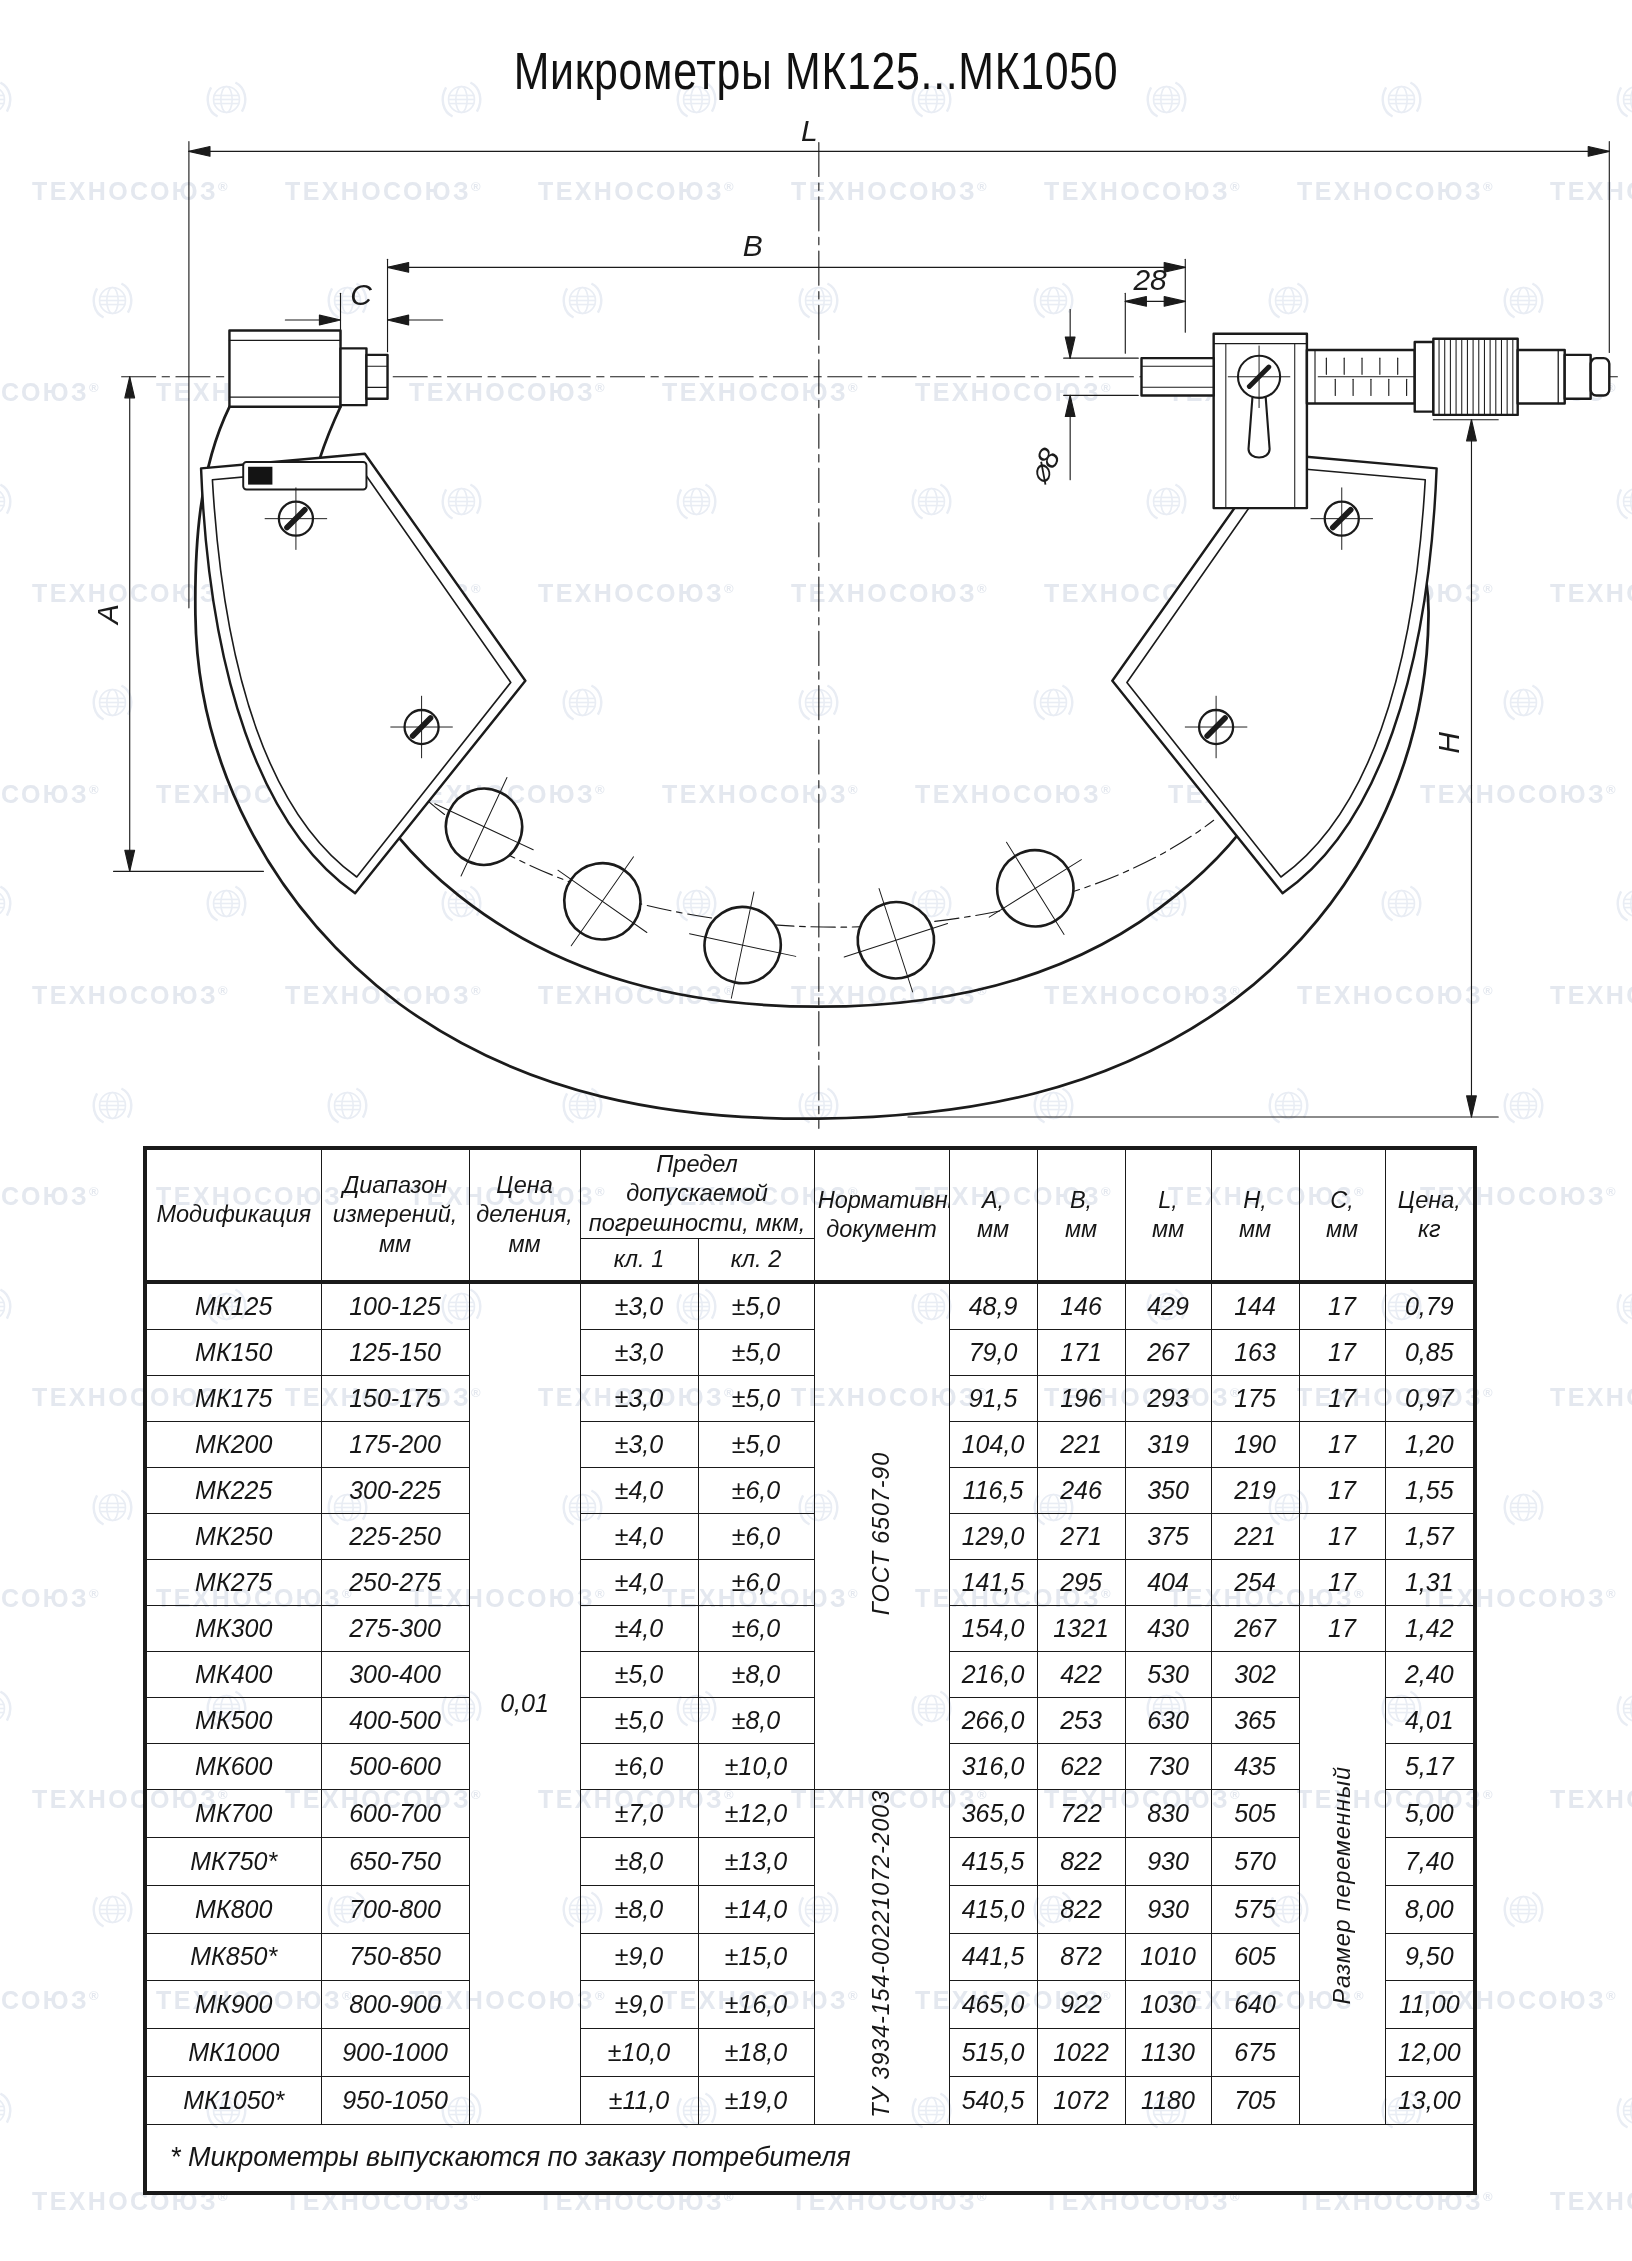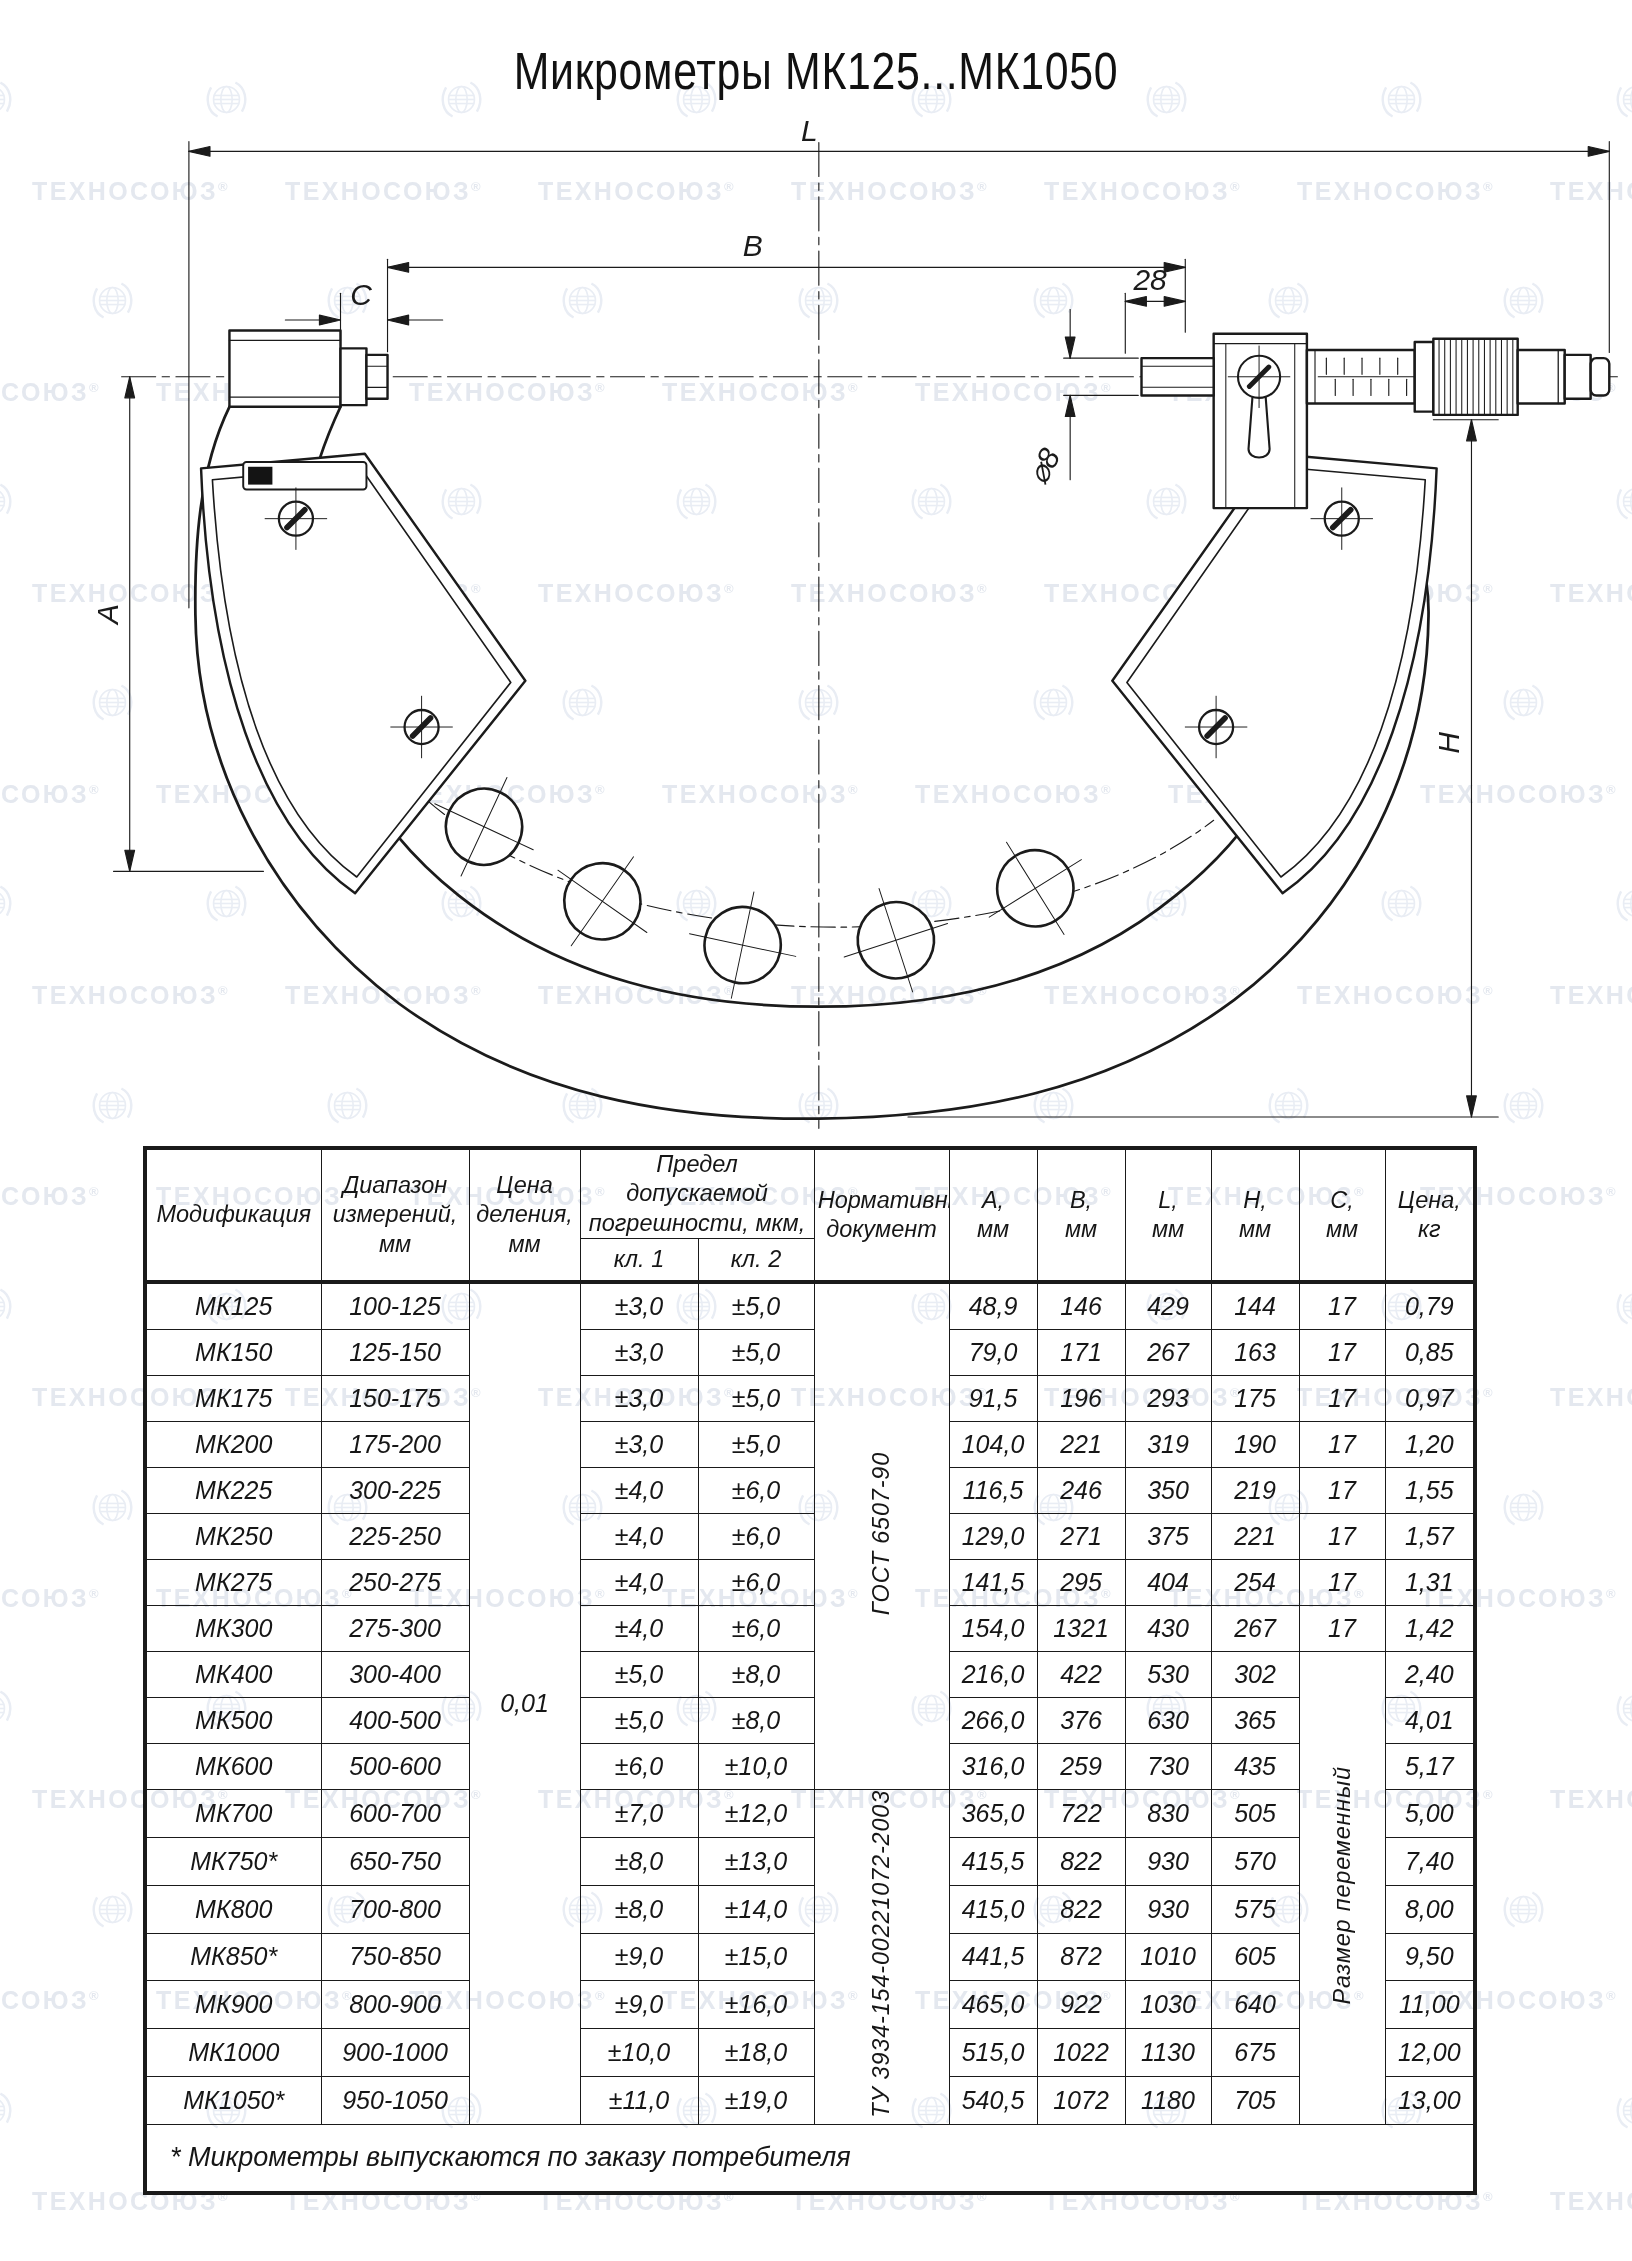--- a/index.html
+++ b/index.html
@@ -1259,32 +1259,32 @@
             <td>302</td>
             <td rowspan="10"><span class="v-text">Размер переменный</span></td>
             <td>2,40</td>
           </tr>
           <tr>
             <td>МК500</td>
             <td>400-500</td>
             <td>±5,0</td>
             <td>±8,0</td>
             <td>266,0</td>
-            <td>376</td>
+            <td>253</td>
             <td>630</td>
             <td>365</td>
             <td>4,01</td>
           </tr>
           <tr>
             <td>МК600</td>
             <td>500-600</td>
             <td>±6,0</td>
             <td>±10,0</td>
             <td>316,0</td>
-            <td>259</td>
+            <td>622</td>
             <td>730</td>
             <td>435</td>
             <td>5,17</td>
           </tr>
           <tr>
             <td>МК700</td>
             <td>600-700</td>
             <td>±7,0</td>
             <td>±12,0</td>
             <td rowspan="7"><span class="v-text">ТУ 3934-154-00221072-2003</span></td>

